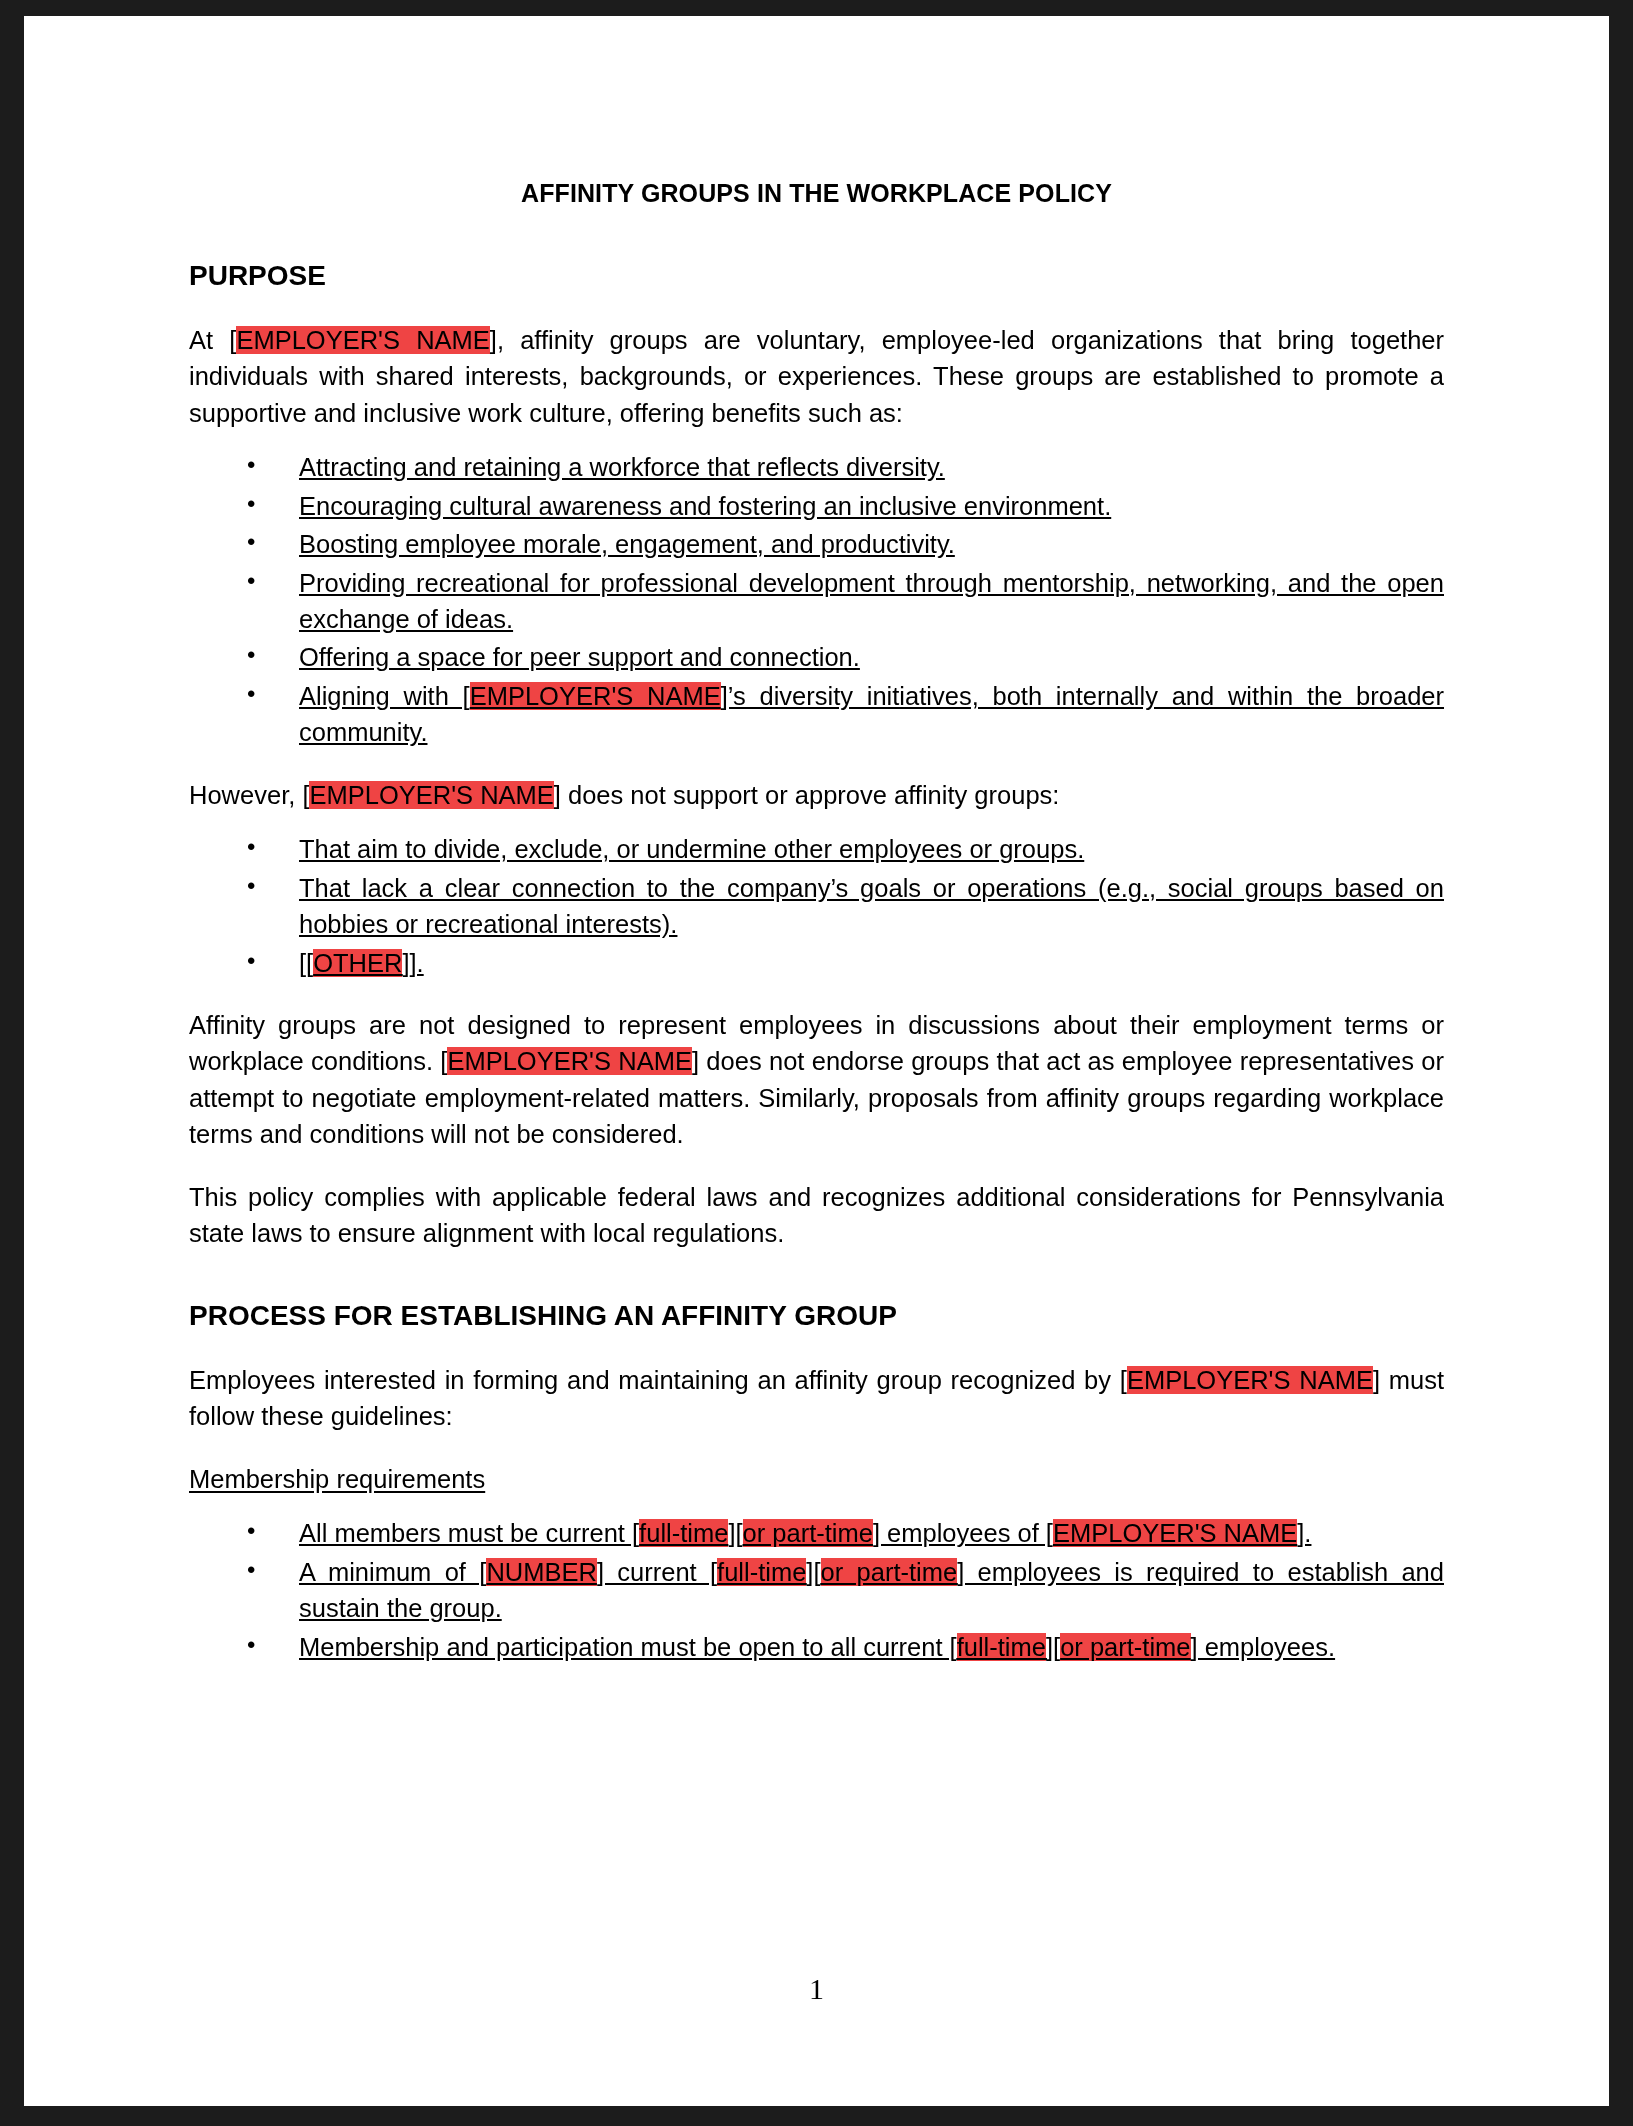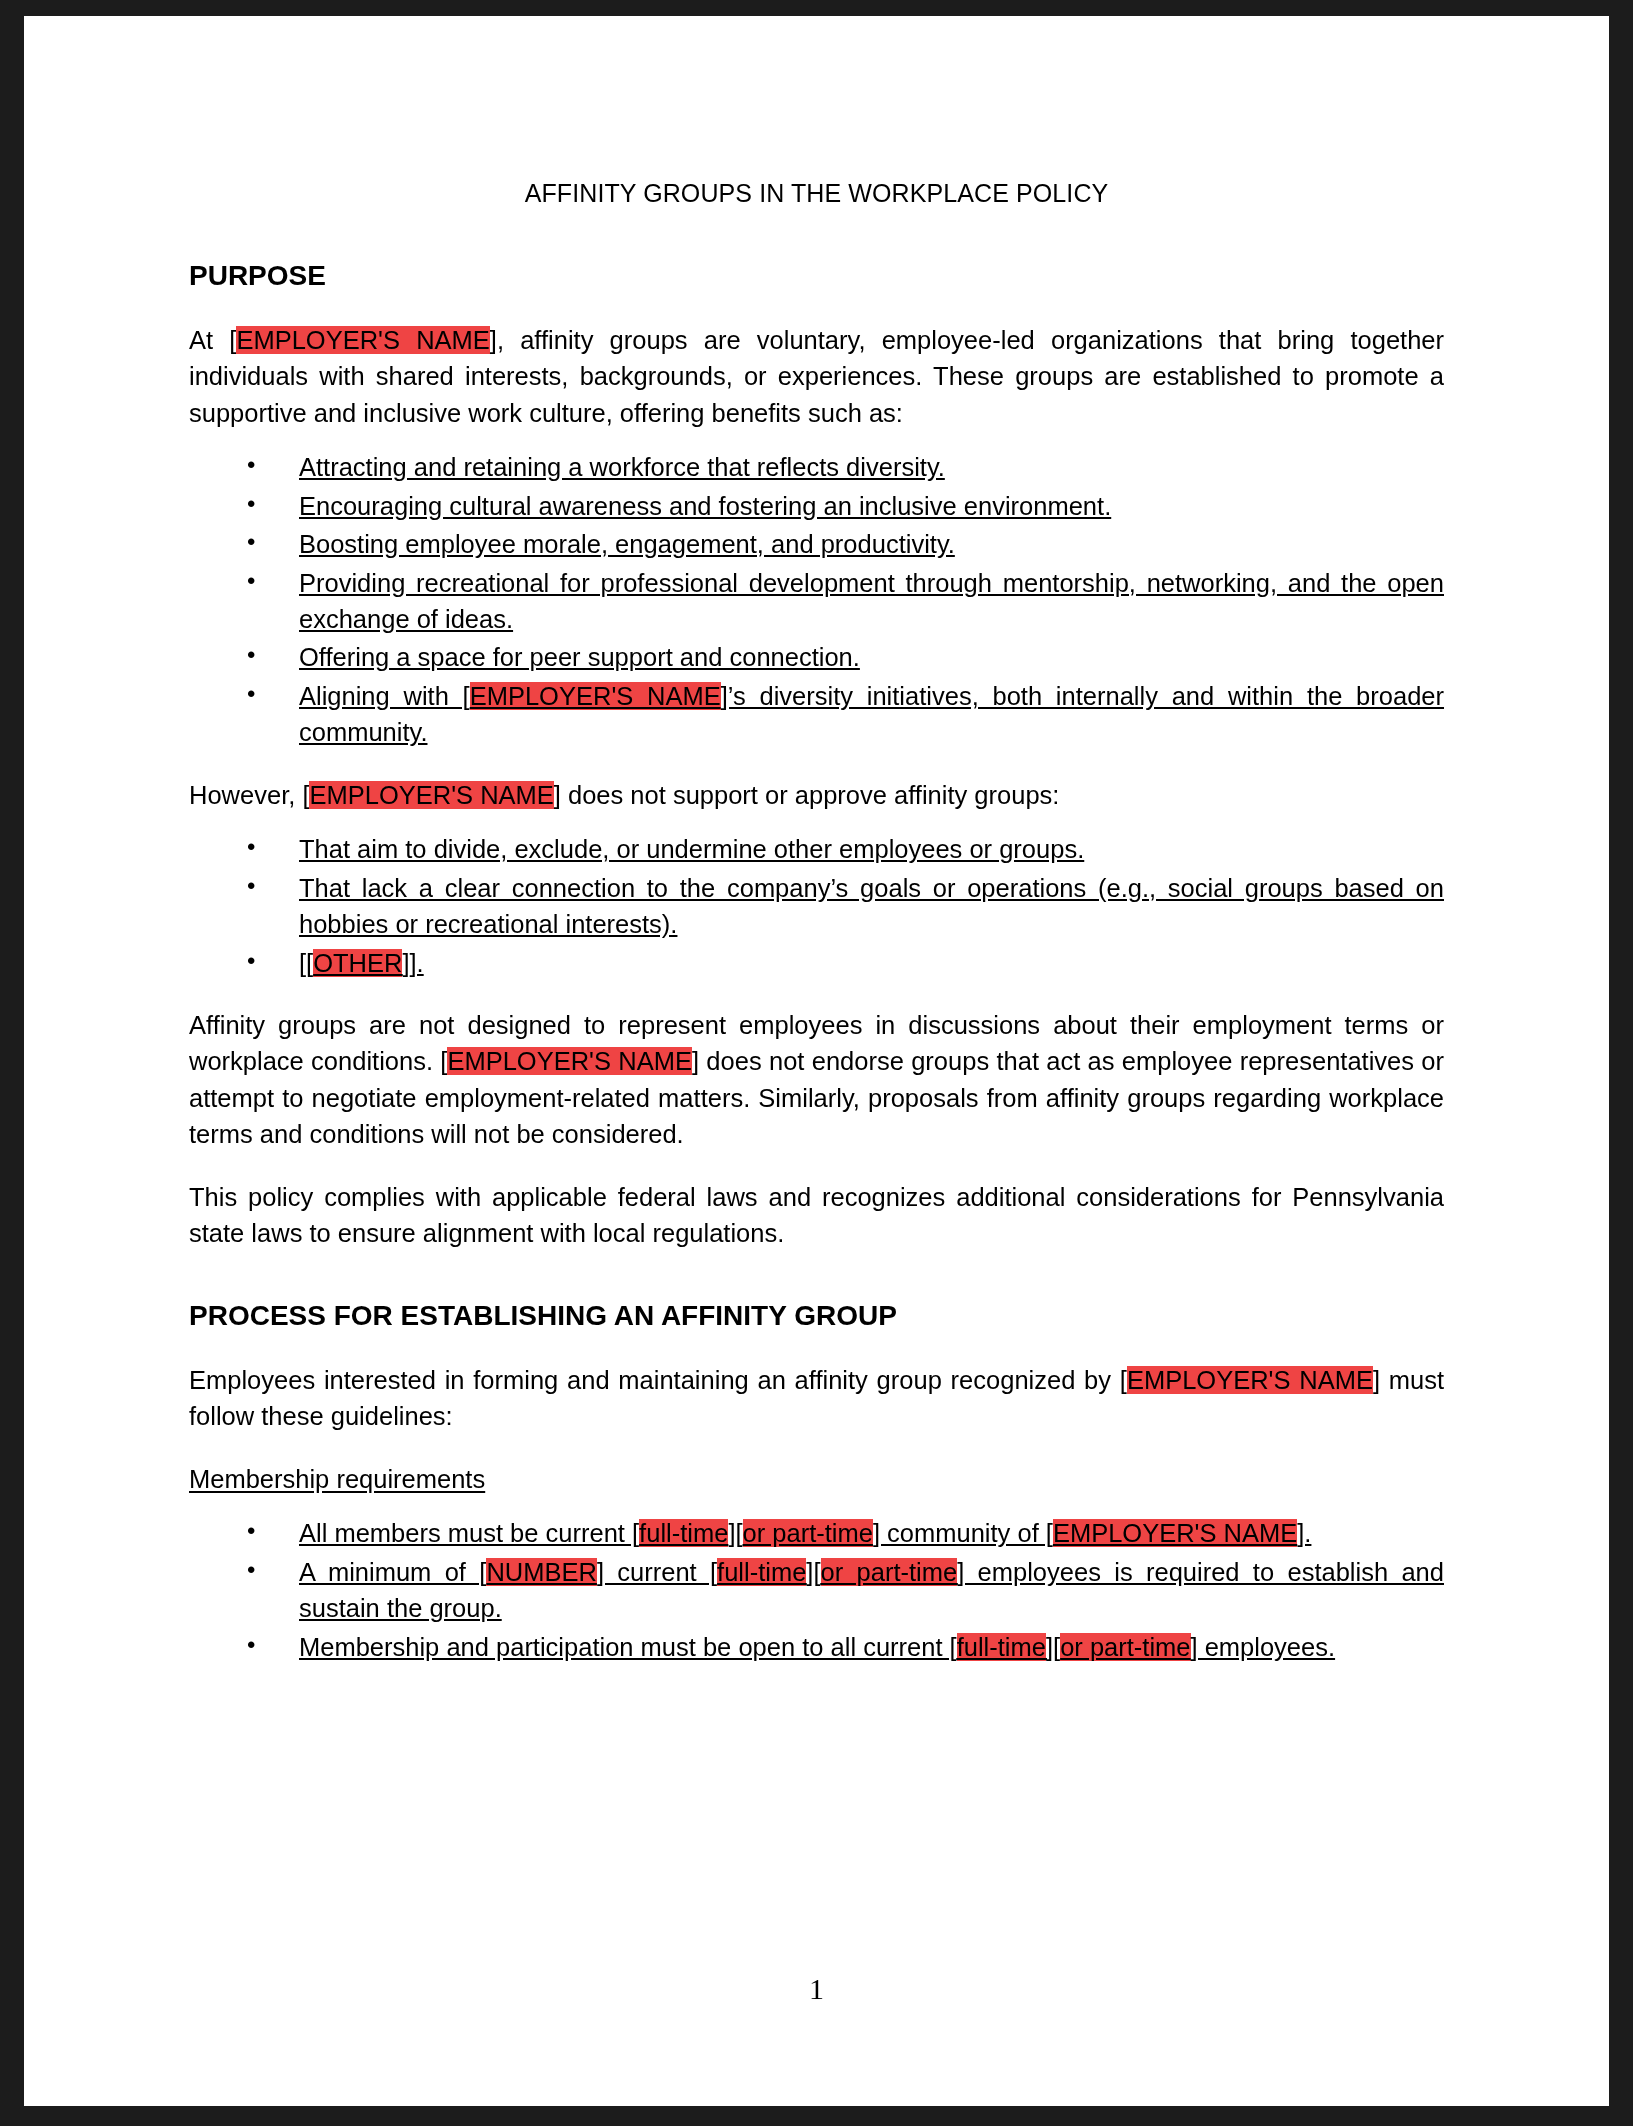--- a/index.html
+++ b/index.html
@@ -28,21 +28,21 @@
   .content {
     padding: 0 165px 0 165px;
     box-sizing: border-box;
     font-family: "Liberation Sans", sans-serif;
     font-size: 25.5px;
     line-height: 1.43;
     color: #000;
   }
   .doc-title {
     text-align: center;
-    font-weight: normal;
+    font-weight: bold;
     font-size: 25px;
     letter-spacing: 0.1px;
     margin-top: 160px;
     margin-bottom: 0;
   }
   .section-head {
     font-weight: bold;
     font-size: 28px;
     margin-top: 44px;
     margin-bottom: 0;
@@ -128,21 +128,21 @@
 
     <p class="body">This policy complies with applicable federal laws and recognizes additional considerations for Pennsylvania state laws to ensure alignment with local regulations.</p>
 
     <div class="section-head">PROCESS FOR ESTABLISHING AN AFFINITY GROUP</div>
 
     <p class="body"><span>Employees interested in forming and maintaining an affinity group recognized by [</span><span class="hl nowrap">EMPLOYER'S NAME</span><span>] must follow these guidelines:</span></p>
 
     <p class="body subhead">Membership requirements</p>
 
     <ul class="bullets justify">
-      <li><span>All members must be current [</span><span class="hl">full-time</span><span>][</span><span class="hl">or part-time</span><span>] community of [</span><span class="hl">EMPLOYER'S NAME</span><span>].</span></li>
+      <li><span>All members must be current [</span><span class="hl">full-time</span><span>][</span><span class="hl">or part-time</span><span>] employees of [</span><span class="hl">EMPLOYER'S NAME</span><span>].</span></li>
       <li><span>A minimum of [</span><span class="hl">NUMBER</span><span>] current [</span><span class="hl">full-time</span><span>][</span><span class="hl">or part-time</span><span>] employees is required to establish and sustain the group.</span></li>
       <li><span>Membership and participation must be open to all current [</span><span class="hl">full-time</span><span>][</span><span class="hl">or part-time</span><span>] employees.</span></li>
     </ul>
 
   </div>
 
   <div class="page-number">1</div>
 </div>
 
 </body></html>

